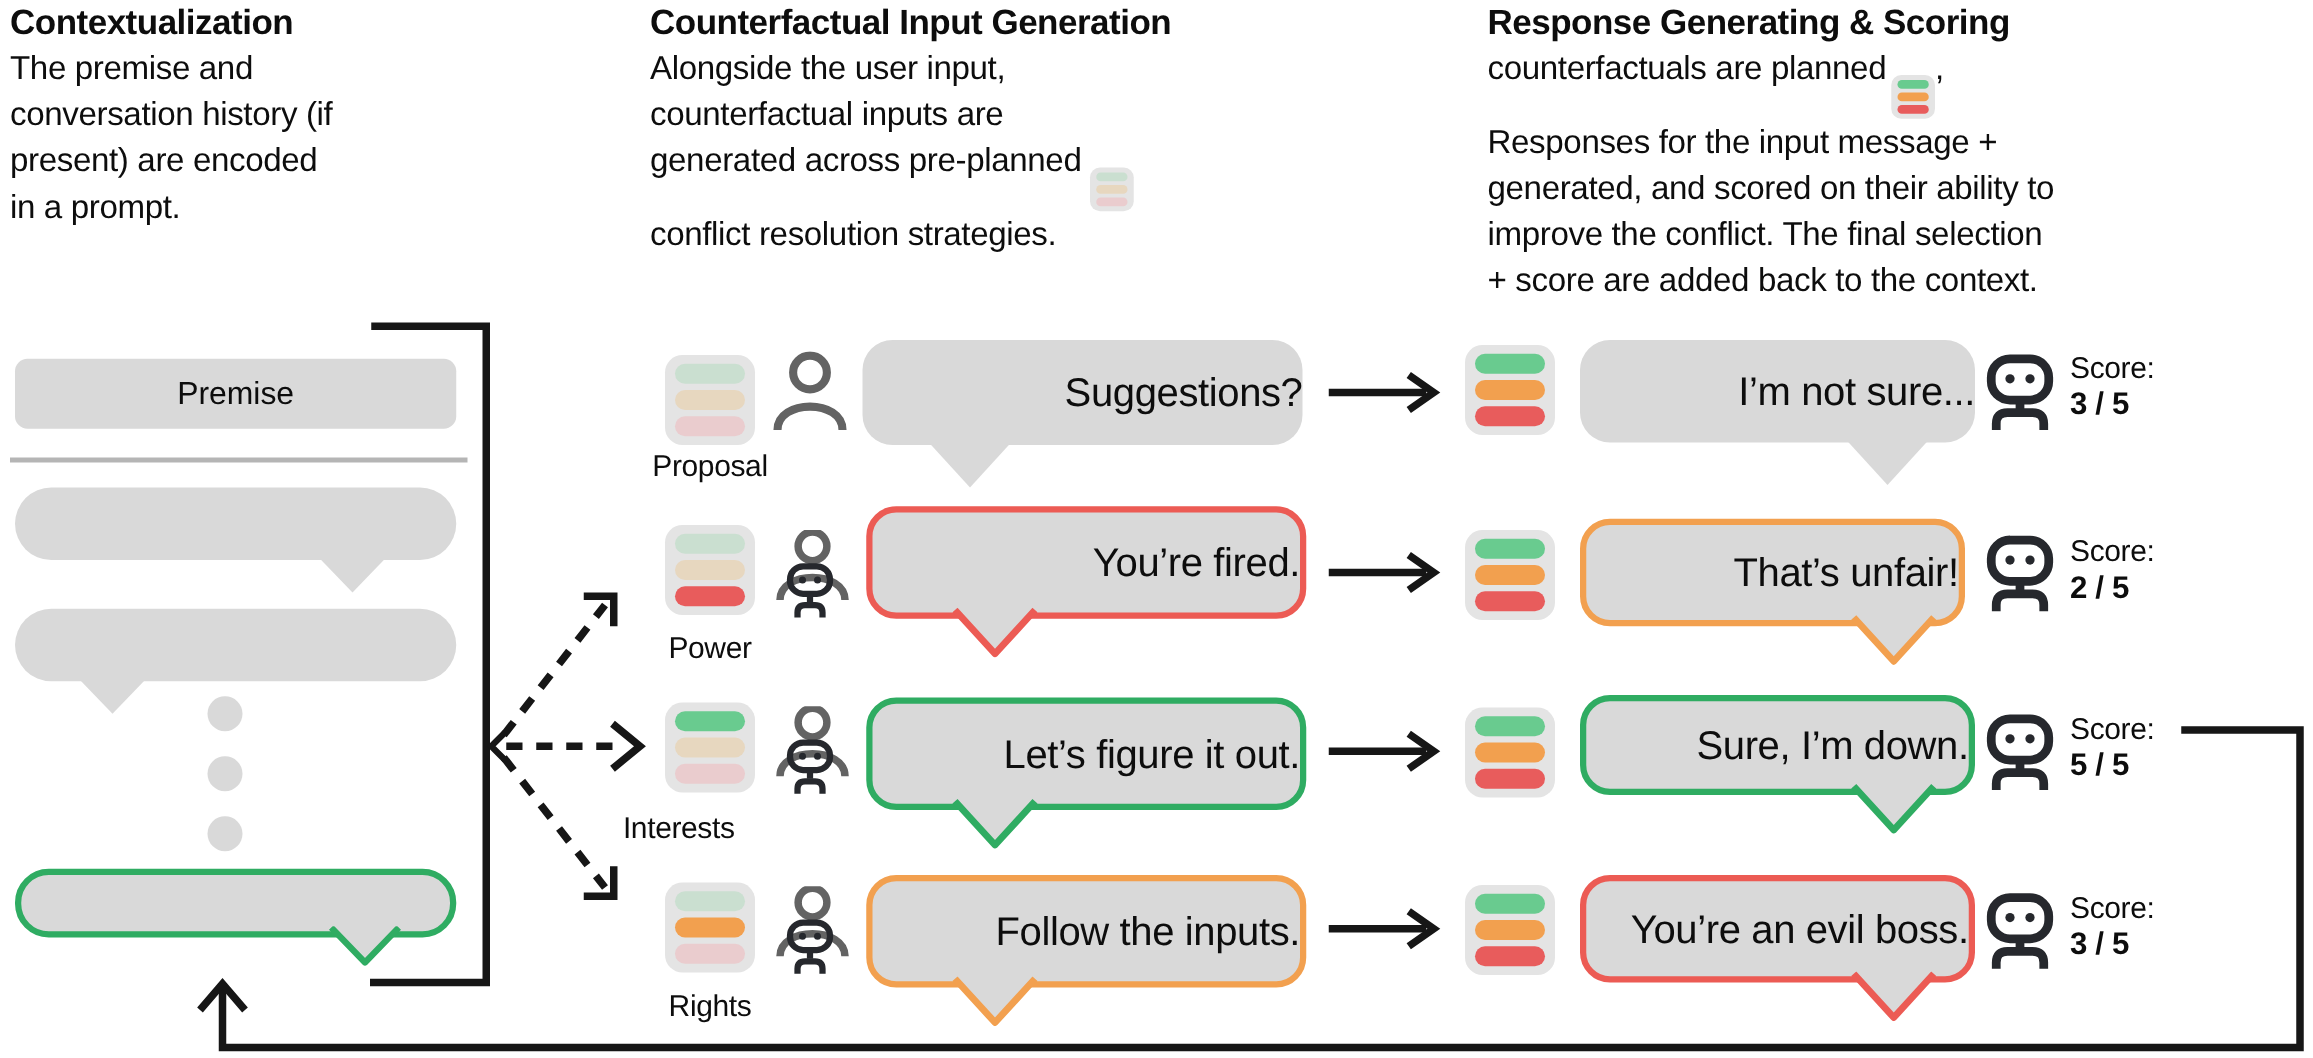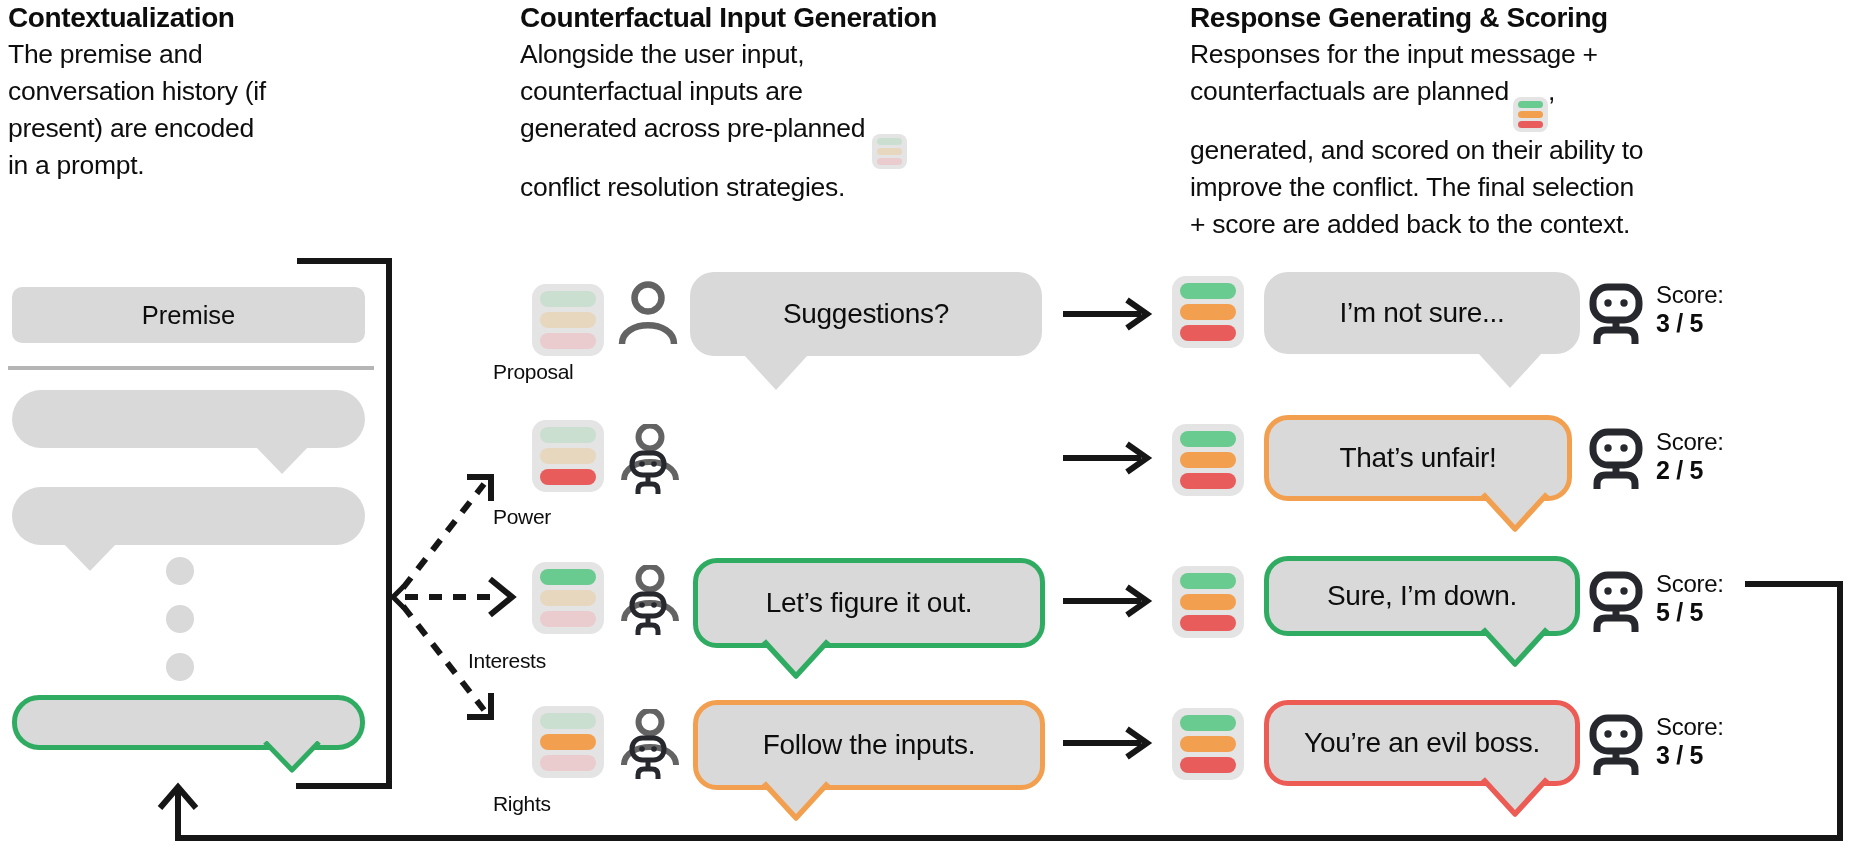--- a/index.html
+++ b/index.html
@@ -16,38 +16,38 @@
   .ministack i{display:block;height:7px;border-radius:4px;}
   
   .stack{width:72px;height:72px;background:var(--icon-bg);border-radius:14px;
          display:flex;flex-direction:column;justify-content:center;gap:5px;
          padding:0 8px;box-sizing:border-box;}
   .stack i{display:block;height:16px;border-radius:8px;}
   .c-mg{background:var(--muted-green);} .c-mt{background:var(--muted-tan);} .c-mp{background:var(--muted-pink);}
   .c-vg{background:var(--green-bar);} .c-vo{background:var(--orange);} .c-vr{background:var(--red-bar);}
   
   .bubble{background:var(--bubble-gray);border-radius:24px;display:flex;align-items:center;
-          justify-content:center;font-size:28px;letter-spacing:-0.3px;box-sizing:border-box;}
+          justify-content:flex-end;font-size:32px;letter-spacing:-0.3px;box-sizing:border-box;}
   .bd{border:5px solid;}
   .bd-red{border-color:var(--red);} .bd-green{border-color:var(--green);} .bd-orange{border-color:var(--orange);}
   .tail{position:absolute;top:calc(100% - 4px);width:72px;height:40px;}
   .tail.plain{top:calc(100% - 3px);}
   .tail svg{display:block;}
   .tailpath{fill:var(--bubble-gray);stroke:none;stroke-width:5.5;stroke-linejoin:round;}
   .t-red{stroke:var(--red);} .t-green{stroke:var(--green);} .t-orange{stroke:var(--orange);}
   
   .premise{background:var(--bubble-gray);border-radius:10px;display:flex;align-items:center;
            justify-content:center;font-size:25.5px;}
   .divider{background:var(--divider);height:4px;}
   .dot{width:28px;height:28px;border-radius:50%;background:var(--bubble-gray);}
   .lbubble{background:var(--bubble-gray);border-radius:29px;box-sizing:border-box;}
   .tail-sm{position:absolute;top:calc(100% - 3px);width:60px;height:32px;}
   .tail-sm.bd-tail{top:calc(100% - 4px);}
   
-  .strat-label{width:150px;font-size:21px;letter-spacing:-0.3px;}
+  .strat-label{width:150px;text-align:center;font-size:24px;letter-spacing:-0.3px;}
   .score .s-label{font-size:24px;line-height:28px;letter-spacing:-0.3px;}
   .score .s-value{font-size:25px;line-height:29px;font-weight:bold;letter-spacing:-0.3px;}
   
   .ink{stroke:var(--ink);}
   .p-stroke{stroke:var(--person-gray);fill:none;}
   .d-stroke{stroke:var(--dark);fill:none;}
   .d-fill{fill:var(--dark);}
   .overlay{position:absolute;left:0;top:0;pointer-events:none;}
 </style>
 </head>
@@ -70,26 +70,26 @@
   <div class="abs" style="left:8px;top:0;width:430px">
     <div class="hdr-title">Contextualization</div>
     <div class="ln">The premise and</div>
     <div class="ln">conversation history (if</div>
     <div class="ln">present) are encoded</div>
     <div class="ln">in a prompt.</div>
   </div>
 
   <div class="abs" style="left:1190px;top:0;width:660px">
     <div class="hdr-title">Response Generating &amp; Scoring</div>
-    <div class="ln">Responses for the input message +</div>
     <div class="ln"><span>counterfactuals are planned</span><span class="ministack" style="margin-left:4px">
           <i class="c-vg"></i>
           <i class="c-vo"></i>
           <i class="c-vr"></i>
         </span><span>,</span></div>
+    <div class="ln">Responses for the input message +</div>
     <div class="ln">generated, and scored on their ability to</div>
     <div class="ln">improve the conflict. The final selection</div>
     <div class="ln">+ score are added back to the context.</div>
   </div>
 
   <div class="premise abs" style="left:12px;top:287px;width:353px;height:56px">
     <span>Premise</span>
   </div>
   <div class="divider abs" style="left:8px;top:366px;width:366px"></div>
 
@@ -176,20 +176,28 @@
       <circle class="d-fill" cx="40" cy="40" r="2.8"></circle>
     <path class="d-stroke" d="M34 51 V58" stroke-width="5"></path>
     <path class="d-stroke" d="M24 70 V66 Q24 60 30 60 H38 Q44 60 44 66 V70" stroke-width="5"></path>
   </svg>
 
   <div class="bubble abs" style="left:690px;top:272px;width:352px;height:84px">
     <span>Suggestions?</span>
     <span class="tail plain" style="left:50px">
       <svg width="72" height="40" viewBox="0 0 72 40">
           <path class="tailpath" d="M4 2 L36 37 L68 2"></path>
+        </svg>
+    </span>
+  </div>
+  <div class="bubble bd bd-red abs" style="left:693px;top:405px;width:352px;height:90px">
+    <span>You’re fired.</span>
+    <span class="tail" style="left:62px">
+      <svg width="72" height="40" viewBox="0 0 72 40">
+          <path class="tailpath t-red" d="M4 2 L36 37 L68 2"></path>
         </svg>
     </span>
   </div>
   <div class="bubble bd bd-green abs" style="left:693px;top:558px;width:352px;height:90px">
     <span>Let’s figure it out.</span>
     <span class="tail" style="left:62px">
       <svg width="72" height="40" viewBox="0 0 72 40">
           <path class="tailpath t-green" d="M4 2 L36 37 L68 2"></path>
         </svg>
     </span>

